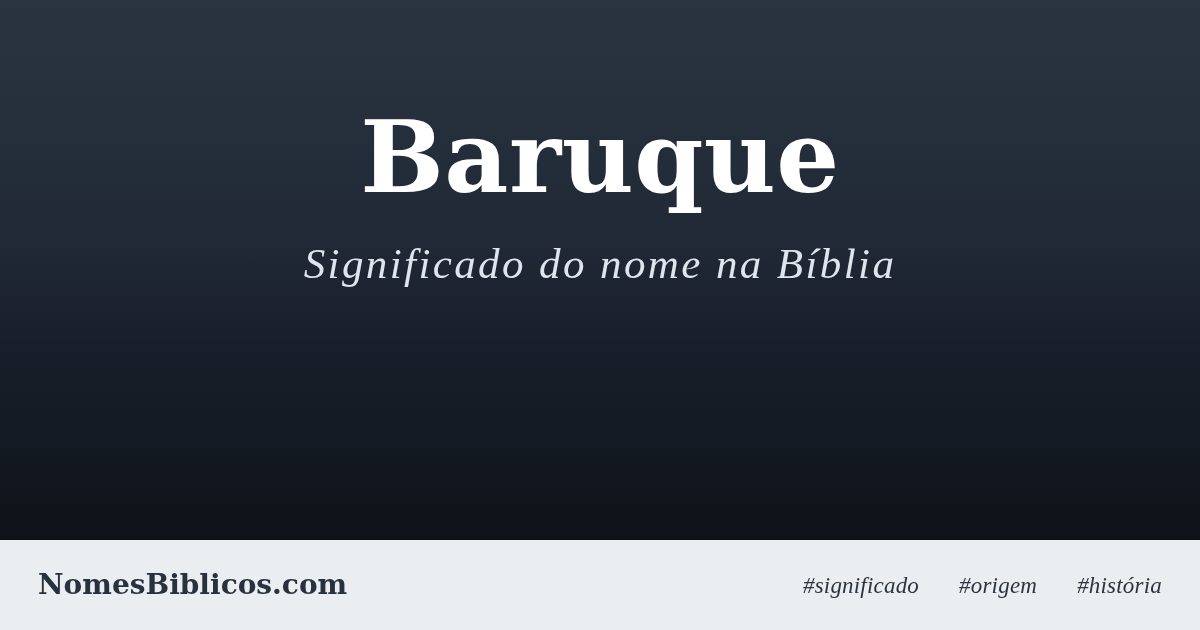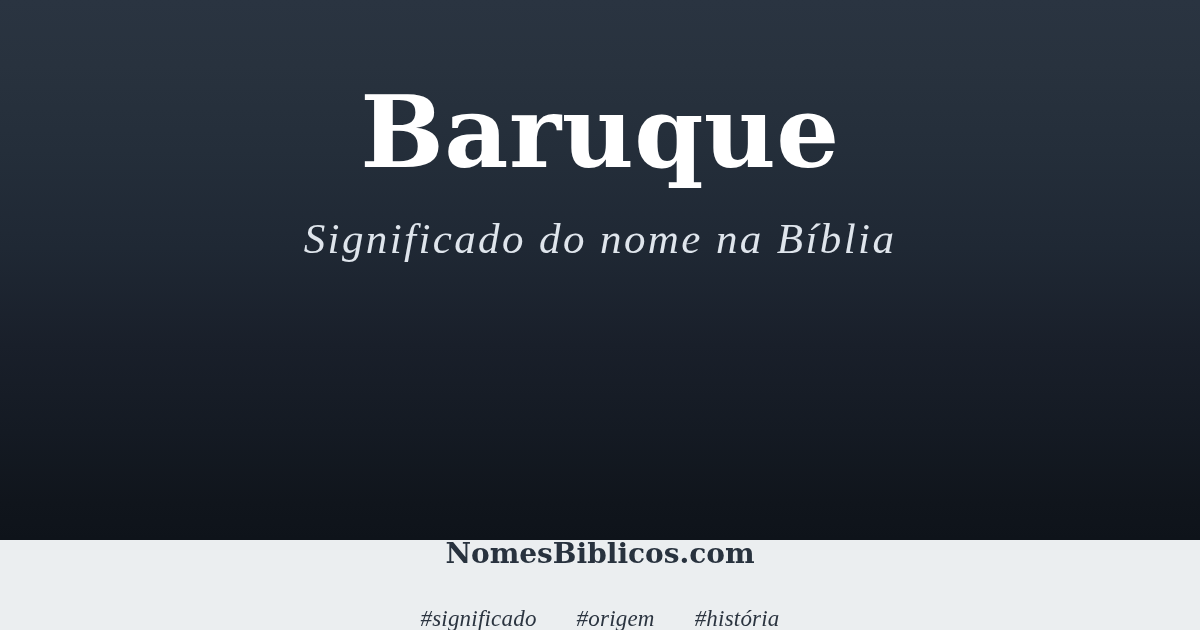--- a/index.html
+++ b/index.html
@@ -42,21 +42,21 @@
     display: flex;
     flex-direction: column;
     align-items: center;
     justify-content: flex-start;
     overflow: hidden;
   }
 
   .hero-inner {
     width: 100%;
     text-align: center;
-    padding-top: 83px;
+    padding-top: 108px;
     box-sizing: border-box;
   }
 
   .name-title {
     margin: 0;
     font-family: "DejaVu Serif", "Liberation Serif", serif;
     font-weight: bold;
     font-size: 99px;
     line-height: 1.0;
     color: #ffffff;
@@ -81,21 +81,20 @@
   .footer {
     position: relative;
     width: 100%;
     height: 90px;
     background: #ebeef0;
     display: flex;
     align-items: center;
     justify-content: space-between;
     box-sizing: border-box;
     padding: 0 38px 0 38px;
-    flex-direction: column;
   }
 
   .site-logo {
     font-family: "DejaVu Serif", "Liberation Serif", serif;
     font-weight: bold;
     font-size: 28px;
     line-height: 1;
     color: #28323e;
     letter-spacing: 0px;
     white-space: nowrap;

